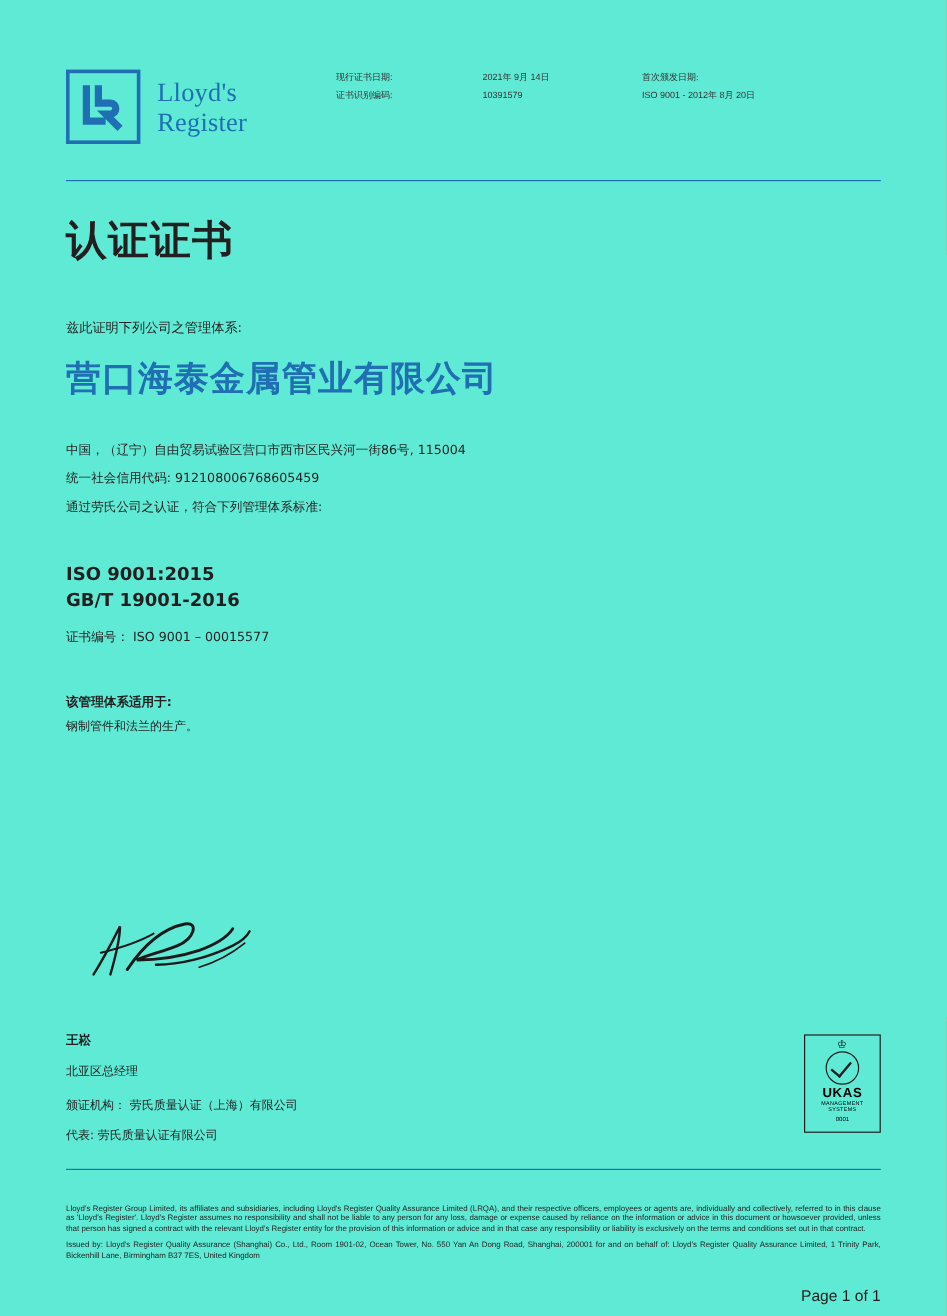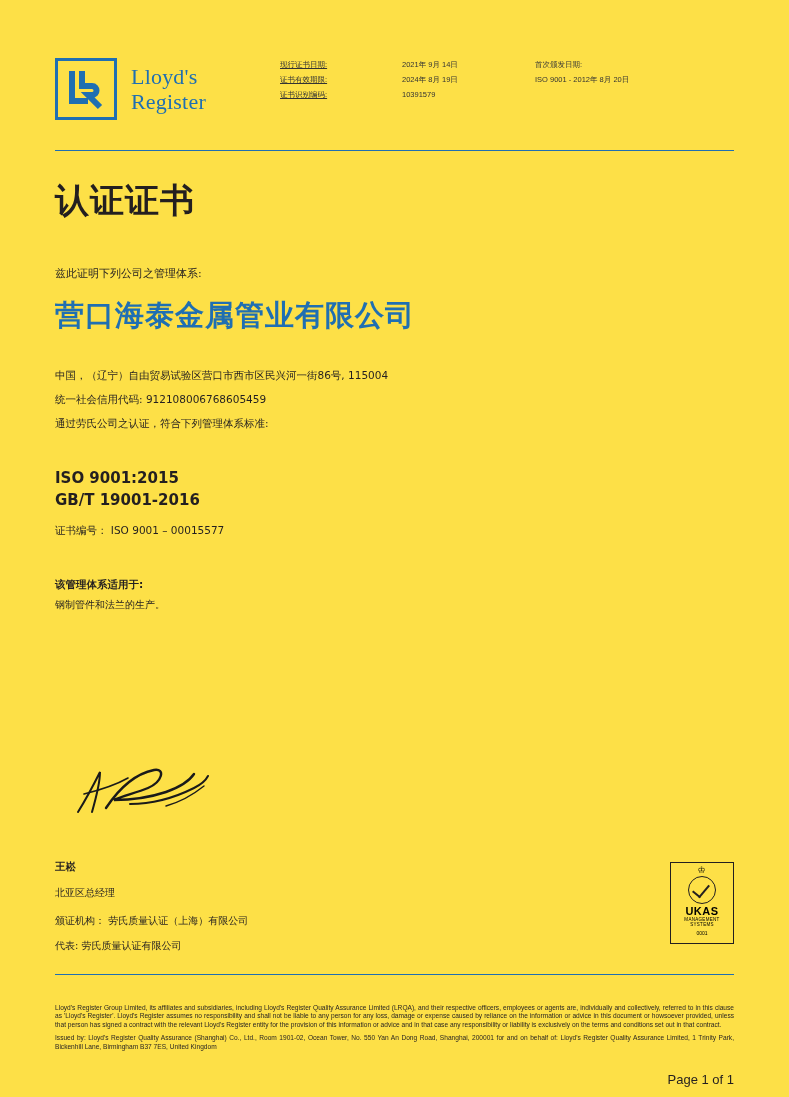--- a/index.html
+++ b/index.html
@@ -7,21 +7,21 @@
     padding: 0;
     background: #b0b0b0;
   }
   body {
     font-family: "Liberation Sans", sans-serif;
   }
   .page {
     position: relative;
     width: 789px;
     height: 1097px;
-    background: #fde047;
+    background: #5eead4;
     margin: 0 auto;
     overflow: hidden;
   }
 
   
   .header {
     position: absolute;
     top: 58px;
     left: 0;
     width: 789px;
@@ -55,21 +55,21 @@
   .meta {
     position: absolute;
     left: 280px;
     top: 0px;
     font-size: 7.5px;
     color: #333;
     line-height: 13px;
   }
   .meta table { border-collapse: collapse; }
   .meta td { padding: 0 0 2px 0; vertical-align: top; font-size: 7.5px; }
-  .meta td.lbl { width: 122px; color: #333; text-decoration: underline; }
+  .meta td.lbl { width: 122px; color: #333; }
   .meta td.val { width: 130px; color: #333; }
 
   .meta2 {
     position: absolute;
     left: 535px;
     top: 0px;
     font-size: 7.5px;
     color: #333;
     line-height: 13px;
   }
@@ -318,24 +318,20 @@
     </div>
 
     <div class="meta">
       <table>
         <tbody>
             <tr>
           <td class="lbl">现行证书日期:</td>
           <td class="val">2021年 9月 14日</td>
         </tr>
         <tr>
-          <td class="lbl">证书有效期限:</td>
-          <td class="val">2024年 8月 19日</td>
-        </tr>
-        <tr>
           <td class="lbl">证书识别编码:</td>
           <td class="val">10391579</td>
         </tr>
       </tbody>
         </table>
     </div>
 
     <div class="meta2">
       <div class="lbl">首次颁发日期:</div>
       <div class="val">ISO 9001 - 2012年 8月 20日</div>

